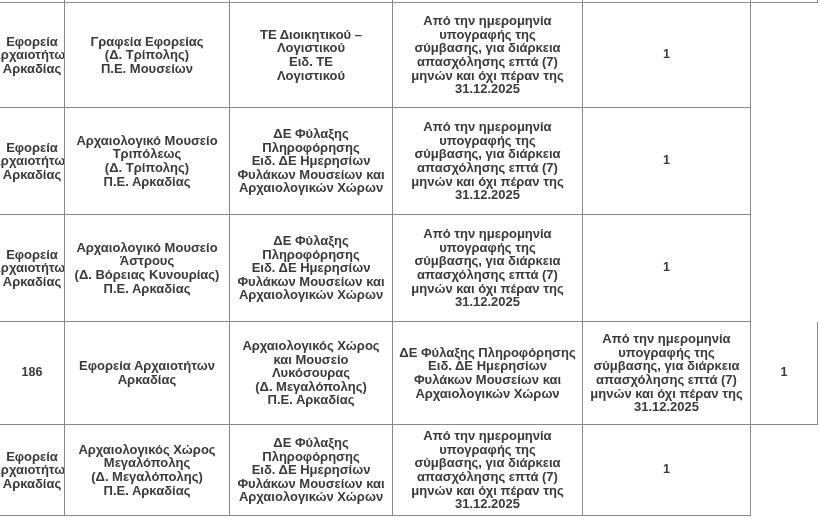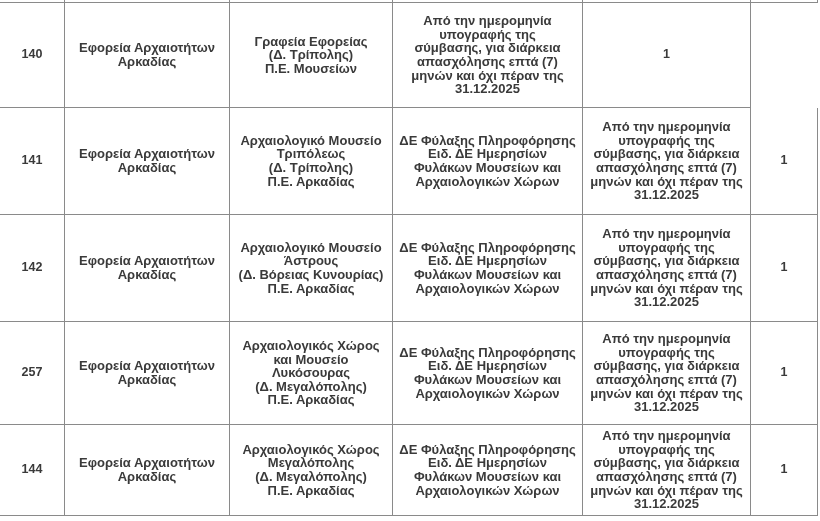--- a/index.html
+++ b/index.html
@@ -58,79 +58,79 @@
     <div></div>
     <div></div>
     <div></div>
     <div></div>
     <div></div>
   </div>
 
   <div class="tbl">
 
     <div class="row r0">
-      <div class="cell num">140</div>
       <div class="cell">Εφορεία Αρχαιοτήτων
 Αρκαδίας</div>
       <div class="cell">Γραφεία Εφορείας
 (Δ. Τρίπολης)
 Π.Ε. Μουσείων</div>
+      <div class="cell">ΤΕ Διοικητικού – Λογιστικού
+Ειδ. ΤΕ
+Λογιστικού</div>
       <div class="cell">Από την ημερομηνία
 υπογραφής της
 σύμβασης, για διάρκεια
 απασχόλησης επτά (7)
 μηνών και όχι πέραν της
 31.12.2025</div>
       <div class="cell count">1</div>
     </div>
 
     <div class="row r1">
-      <div class="cell num">141</div>
       <div class="cell">Εφορεία Αρχαιοτήτων
 Αρκαδίας</div>
       <div class="cell">Αρχαιολογικό Μουσείο
 Τριπόλεως
 (Δ. Τρίπολης)
 Π.Ε. Αρκαδίας</div>
       <div class="cell">ΔΕ Φύλαξης Πληροφόρησης
 Ειδ. ΔΕ Ημερησίων
 Φυλάκων Μουσείων και
 Αρχαιολογικών Χώρων</div>
       <div class="cell">Από την ημερομηνία
 υπογραφής της
 σύμβασης, για διάρκεια
 απασχόλησης επτά (7)
 μηνών και όχι πέραν της
 31.12.2025</div>
       <div class="cell count">1</div>
     </div>
 
     <div class="row r2">
-      <div class="cell num">142</div>
       <div class="cell">Εφορεία Αρχαιοτήτων
 Αρκαδίας</div>
       <div class="cell">Αρχαιολογικό Μουσείο
 Άστρους
 (Δ. Βόρειας  Κυνουρίας)
 Π.Ε. Αρκαδίας</div>
       <div class="cell">ΔΕ Φύλαξης Πληροφόρησης
 Ειδ. ΔΕ Ημερησίων
 Φυλάκων Μουσείων και
 Αρχαιολογικών Χώρων</div>
       <div class="cell">Από την ημερομηνία
 υπογραφής της
 σύμβασης, για διάρκεια
 απασχόλησης επτά (7)
 μηνών και όχι πέραν της
 31.12.2025</div>
       <div class="cell count">1</div>
     </div>
 
     <div class="row r3">
-      <div class="cell num">257</div>
+      <div class="cell num">186</div>
       <div class="cell">Εφορεία Αρχαιοτήτων
 Αρκαδίας</div>
       <div class="cell">Αρχαιολογικός Χώρος
 και Μουσείο
 Λυκόσουρας
 (Δ. Μεγαλόπολης)
 Π.Ε. Αρκαδίας</div>
       <div class="cell">ΔΕ Φύλαξης Πληροφόρησης
 Ειδ. ΔΕ Ημερησίων
 Φυλάκων Μουσείων και
@@ -138,21 +138,20 @@
       <div class="cell">Από την ημερομηνία
 υπογραφής της
 σύμβασης, για διάρκεια
 απασχόλησης επτά (7)
 μηνών και όχι πέραν της
 31.12.2025</div>
       <div class="cell count">1</div>
     </div>
 
     <div class="row r4">
-      <div class="cell num">144</div>
       <div class="cell">Εφορεία Αρχαιοτήτων
 Αρκαδίας</div>
       <div class="cell">Αρχαιολογικός Χώρος
 Μεγαλόπολης
 (Δ. Μεγαλόπολης)
 Π.Ε. Αρκαδίας</div>
       <div class="cell">ΔΕ Φύλαξης Πληροφόρησης
 Ειδ. ΔΕ Ημερησίων
 Φυλάκων Μουσείων και
 Αρχαιολογικών Χώρων</div>

